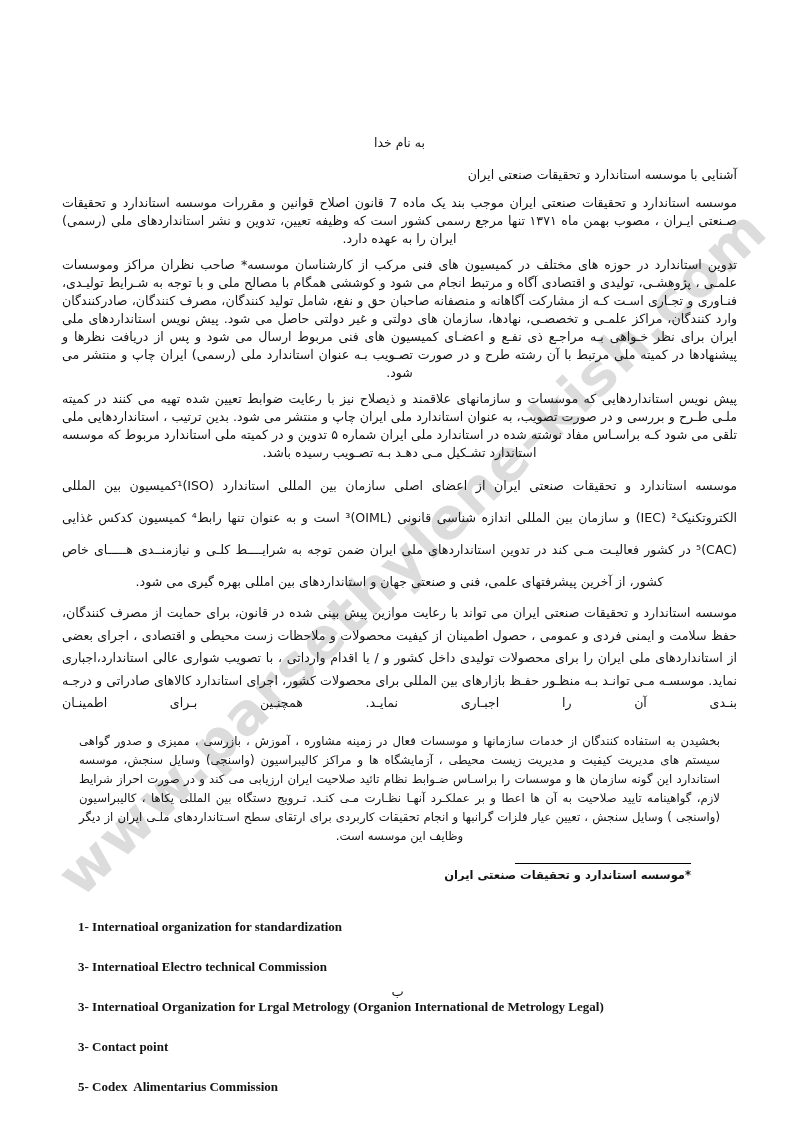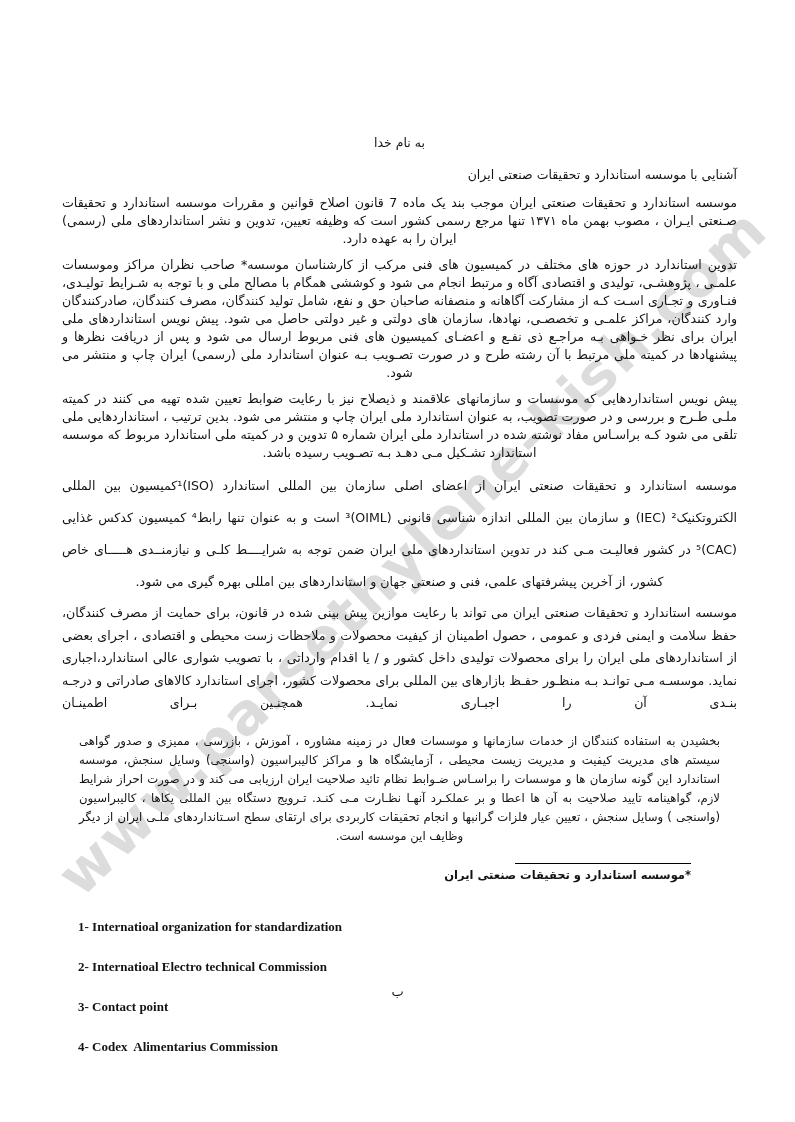--- a/index.html
+++ b/index.html
@@ -106,22 +106,23 @@
     <p class="para loose">موسسه استاندارد و تحقیقات صنعتی ایران می تواند با رعایت موازین پیش بینی شده در قانون، برای حمایت از مصرف کنندگان، حفظ سلامت و ایمنی فردی و عمومی ، حصول اطمینان از کیفیت محصولات و ملاحظات زست محیطی و اقتصادی ، اجرای بعضی از استانداردهای ملی ایران را برای محصولات تولیدی داخل کشور و / یا اقدام وارداتی ، با تصویب شواری عالی استاندارد،اجباری نماید. موسسـه مـی توانـد بـه منظـور حفـظ بازارهای بین المللی برای محصولات کشور، اجرای استاندارد کالاهای صادراتی و درجـه بنـدی آن را اجبـاری نمایـد. همچنـین بـرای اطمینـان</p>
 
     <p class="para small">بخشیدن به استفاده کنندگان از خدمات سازمانها و موسسات فعال در زمینه مشاوره ، آموزش ، بازرسی ، ممیزی و صدور گواهی سیستم های مدیریت کیفیت و مدیریت زیست محیطی ، آزمایشگاه ها و مراکز کالیبراسیون (واسنجی) وسایل سنجش، موسسه استاندارد این گونه سازمان ها و موسسات را براسـاس ضـوابط نظام تائید صلاحیت ایران ارزیابی می کند و در صورت احراز شرایط لازم، گواهینامه تایید صلاحیت به آن ها اعطا و بر عملکـرد آنهـا نظـارت مـی کنـد. تـرویج دستگاه بین المللی یکاها ، کالیبراسیون (واسنجی ) وسایل سنجش ، تعیین عیار فلزات گرانبها و انجام تحقیقات کاربردی برای ارتقای سطح اسـتانداردهای ملـی ایران از دیگر وظایف این موسسه است.</p>
 
     <div class="fn-divider"></div>
 
     <div class="fn-fa">*موسسه استاندارد و تحقیقات صنعتی ایران</div>
 
     <div class="fn-en">
       <div class="fn-en-item">1- Internatioal organization for standardization</div>
-      <div class="fn-en-item">2- Internatioal Electro technical Commission</div>
+      <div class="fn-en-item">3- Internatioal Electro technical Commission</div>
+      <div class="fn-en-item">3- Internatioal Organization for Lrgal Metrology (Organion International de Metrology Legal)</div>
       <div class="fn-en-item">3- Contact point</div>
-      <div class="fn-en-item">4- Codex  Alimentarius Commission</div>
+      <div class="fn-en-item">5- Codex  Alimentarius Commission</div>
     </div>
 
   </div>
 
   <div class="page-number">ب</div>
 
 </div>
 
 </body></html>

